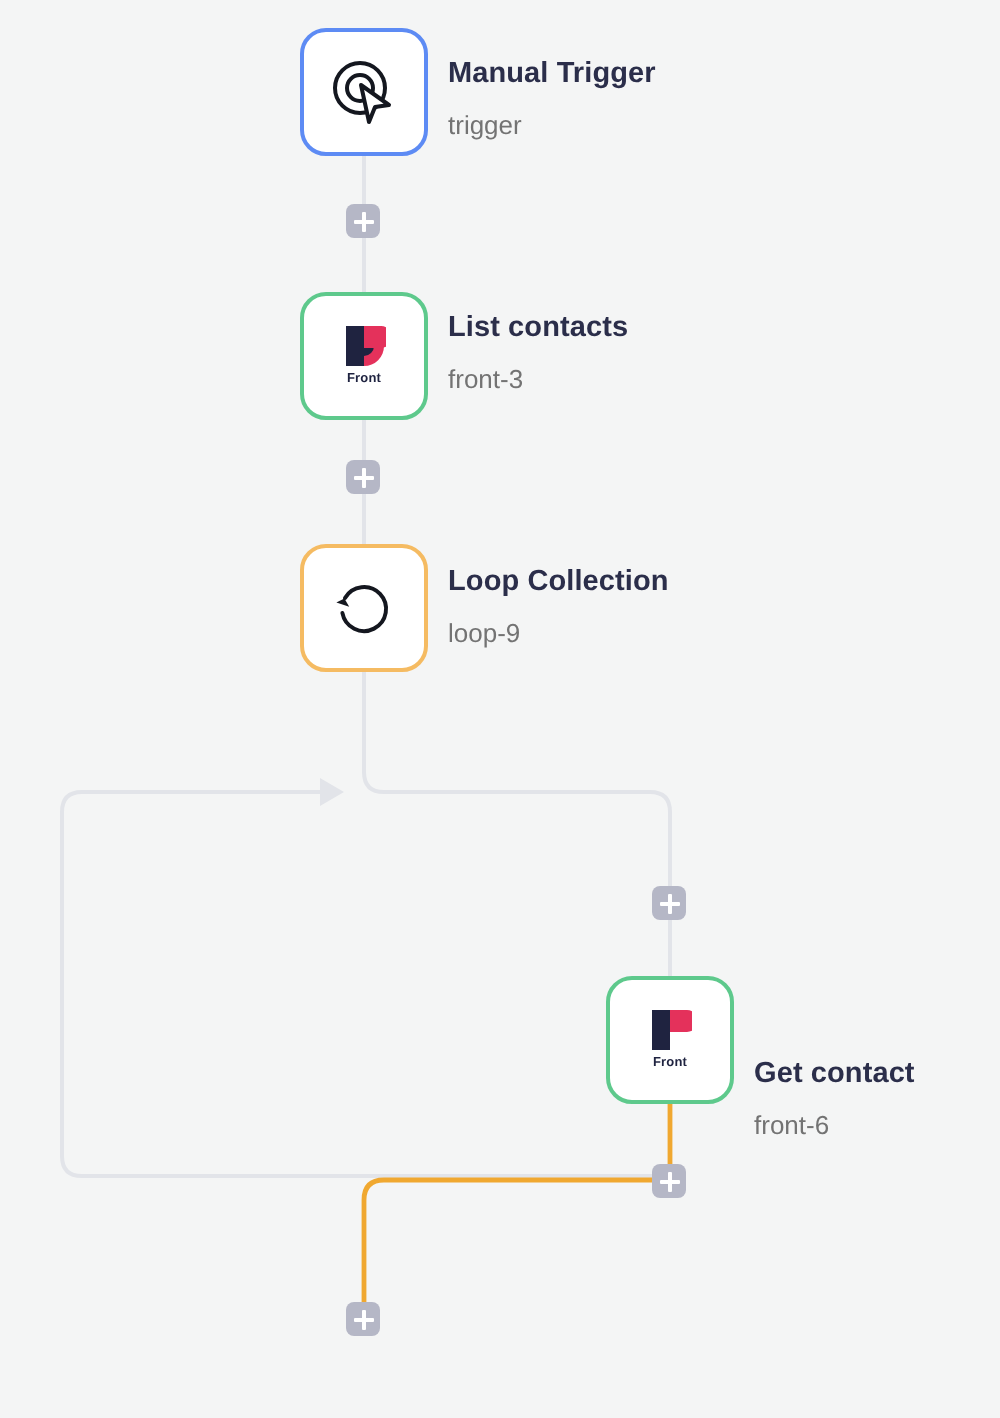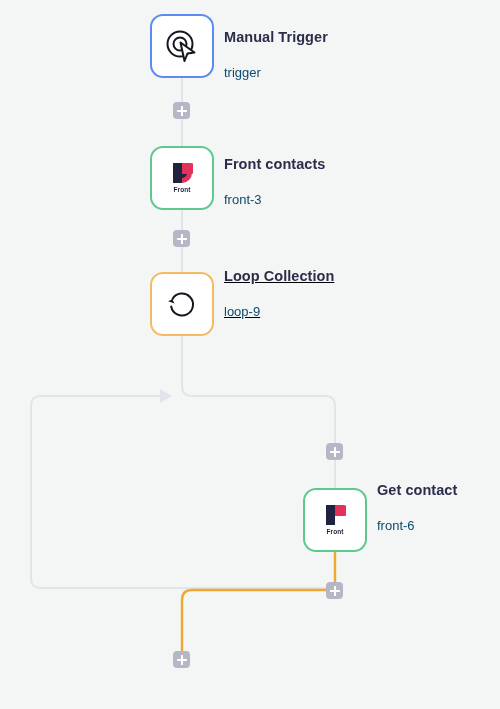--- a/index.html
+++ b/index.html
@@ -73,23 +73,23 @@
   .label .title {
     font-size: 14.5px;
     font-weight: bold;
     color: #2b2e4a;
     line-height: 1.25;
     letter-spacing: .05px;
   }
   .label .subtitle {
     font-size: 13px;
     font-weight: normal;
-    color: #0c4a6e;
+    color: #737373;
     line-height: 1.35;
-    margin-top: 18px;
+    margin-top: 8px;
   }
 
   
   .plus {
     position: absolute;
     width: 17px;
     height: 17px;
     box-sizing: border-box;
     border-radius: 4px;
     background: #b5b7c6;
@@ -156,47 +156,47 @@
         <path d="M2,1 L20,1 L20,7 L8.5,7 L8.5,10 L18,10 L18,16 L8.5,16 L8.5,21 L2,21 Z" fill="#1f2340"></path>
         <path d="M11,1 A10,10 0 0,1 11,21 L11,16 A5,5 0 0,0 11,6 Z" fill="#e4315b"></path>
         <path d="M11,1 L20,1 L20,7 L11,7 Z" fill="#e4315b"></path>
         <path d="M2,1 L11,1 L11,21 L2,21 Z" fill="#1f2340"></path>
         <path d="M11,1 L19.5,1 A5.5,5.5 0 0,1 19.5,12 L11,12 Z" fill="#e4315b"></path>
       </svg>
       <span class="front-word">Front</span>
     </span>
   </div>
   <div class="label" style="left:224px; top:155px;">
-    <div class="title">Front contacts</div>
+    <div class="title">List contacts</div>
     <div class="subtitle">front-3</div>
   </div>
 
   <div class="node orange" style="left:150px; top:272px;">
     <span>
       <svg width="34" height="34" viewBox="0 0 34 34">
         <path d="M7.5,12 A11,11 0 1,1 6.2,19.5" fill="none" stroke="#14171f" stroke-width="2" stroke-linecap="round"></path>
         <path d="M3.2,14.2 L7.2,12.2 L9.6,16.4 Z" fill="#14171f"></path>
       </svg>
     </span>
   </div>
-  <div class="label" style="left:224px; top:267px;text-decoration:underline;">
+  <div class="label" style="left:224px; top:282px;">
     <div class="title">Loop Collection</div>
     <div class="subtitle">loop-9</div>
   </div>
 
   <div class="node green" style="left:303px; top:488px;">
     <span class="front-logo">
       <svg width="22" height="22" viewBox="0 0 22 22">
         <path d="M2,1 L11,1 L11,21 L2,21 Z" fill="#1f2340"></path>
         <path d="M11,1 L19.5,1 A5.5,5.5 0 0,1 19.5,12 L11,12 Z" fill="#e4315b"></path>
       </svg>
       <span class="front-word">Front</span>
     </span>
   </div>
-  <div class="label" style="left:377px; top:481px;">
+  <div class="label" style="left:377px; top:528px;">
     <div class="title">Get contact</div>
     <div class="subtitle">front-6</div>
   </div>
 
   <div class="plus" style="left:173px; top:102px;"></div>
   <div class="plus" style="left:173px; top:230px;"></div>
   <div class="plus" style="left:326px; top:443px;"></div>
   <div class="plus" style="left:326px; top:582px;"></div>
   <div class="plus" style="left:173px; top:651px;"></div>
 

